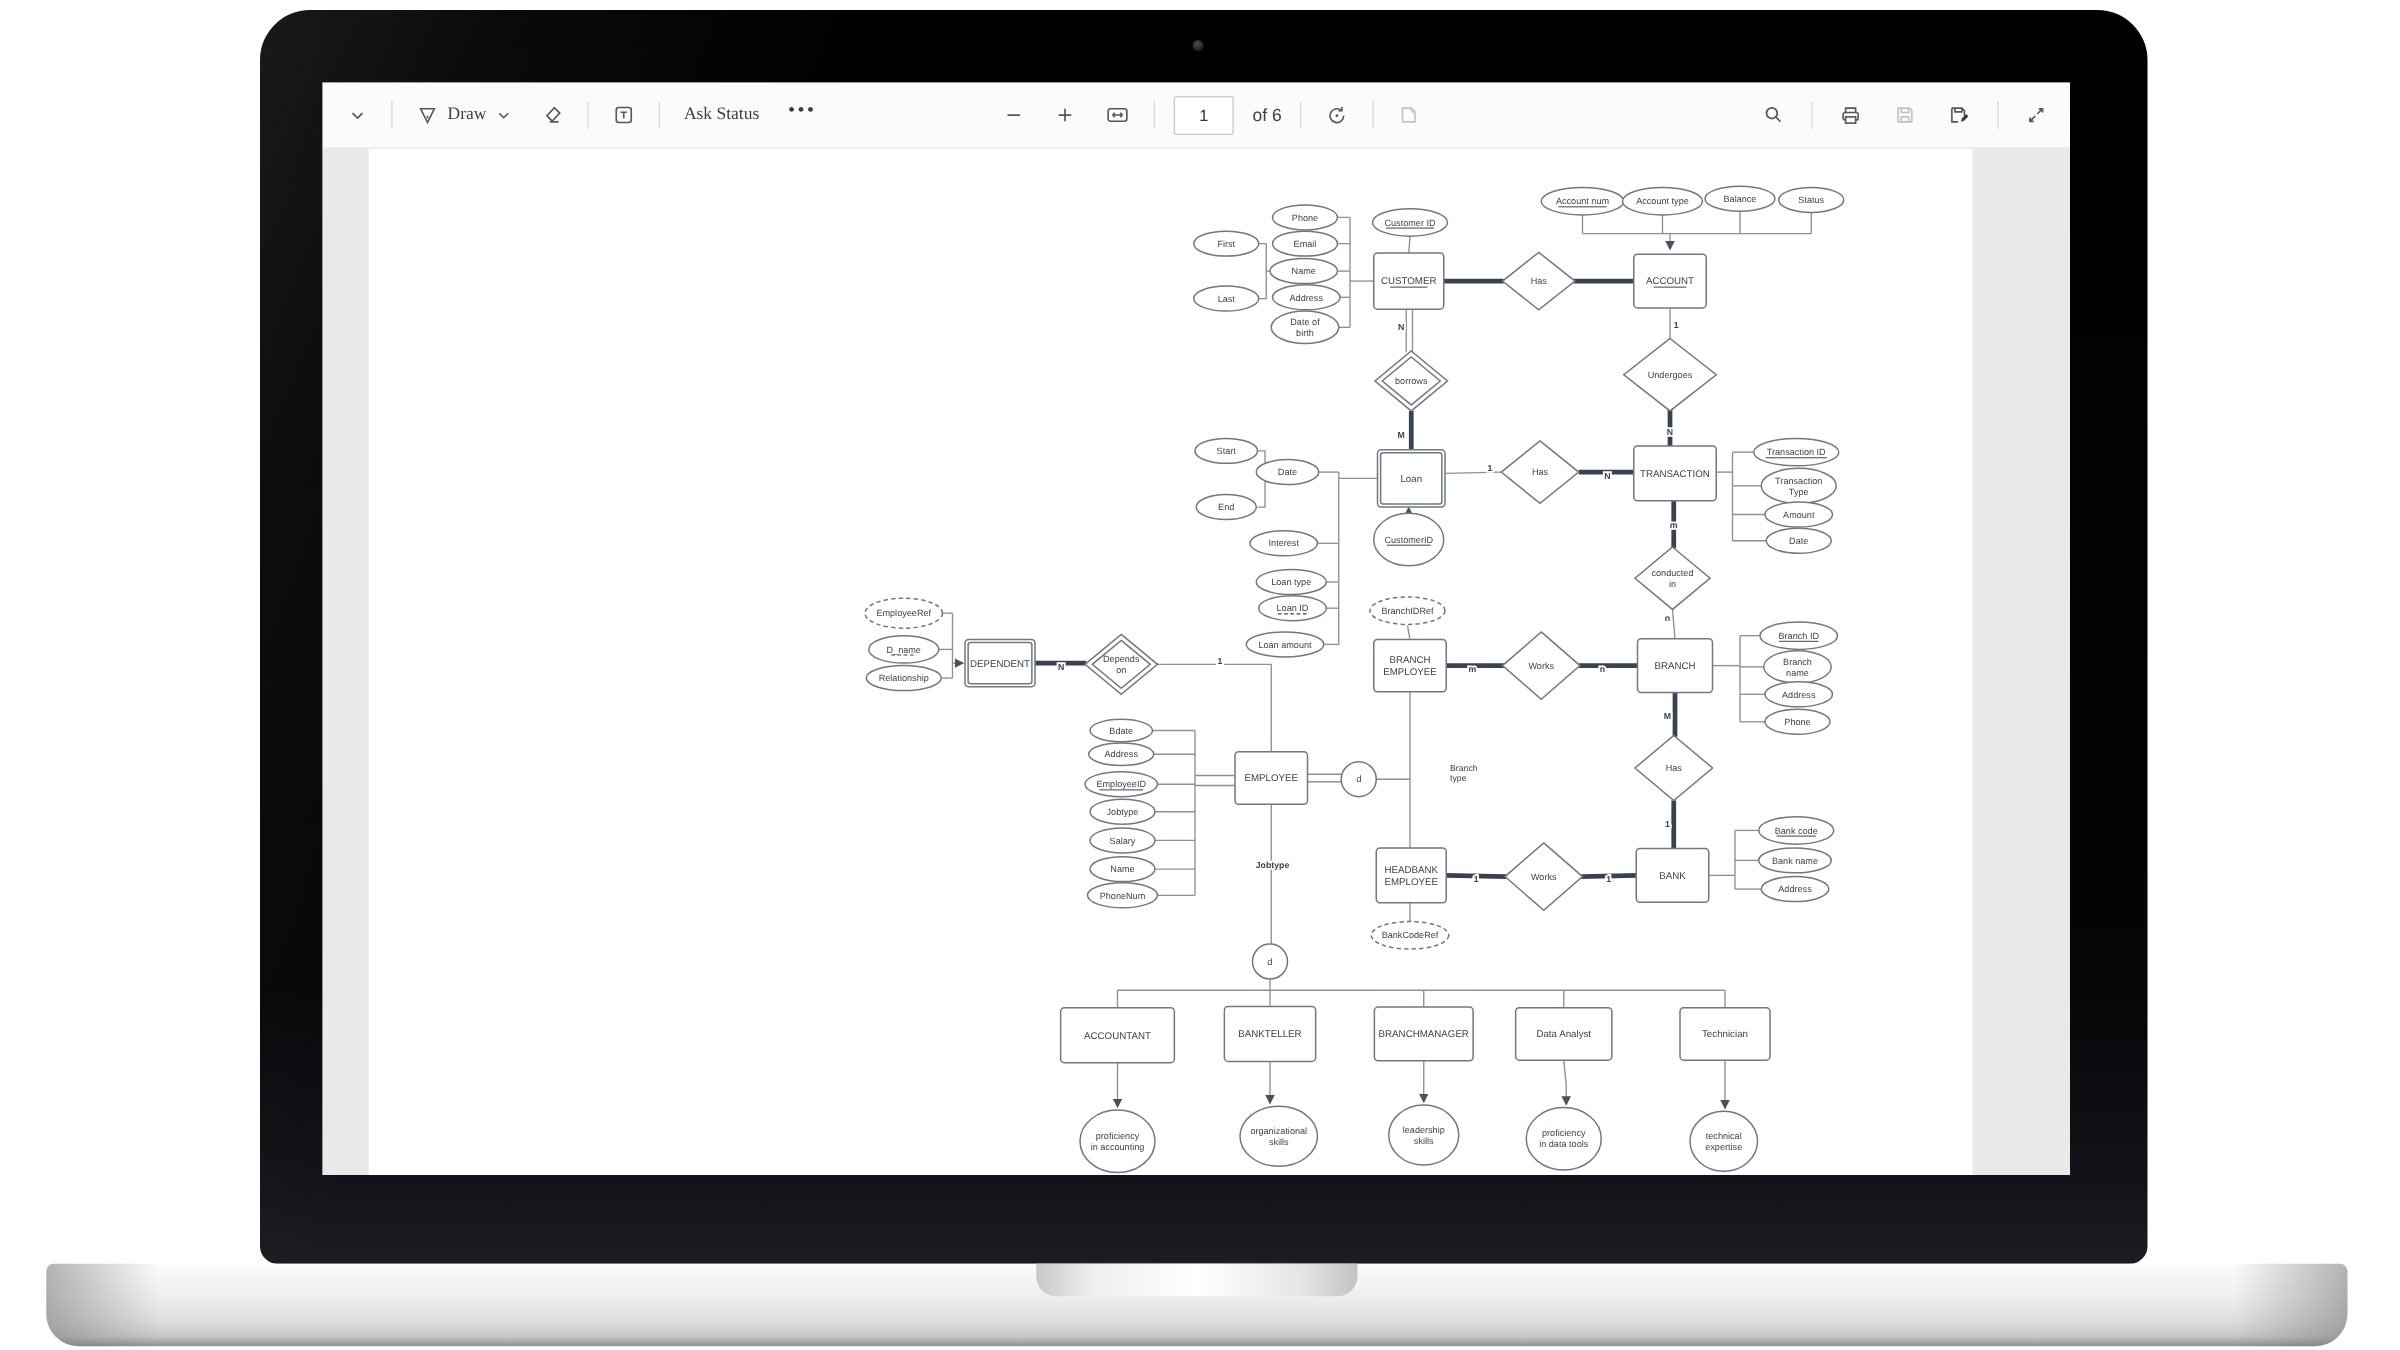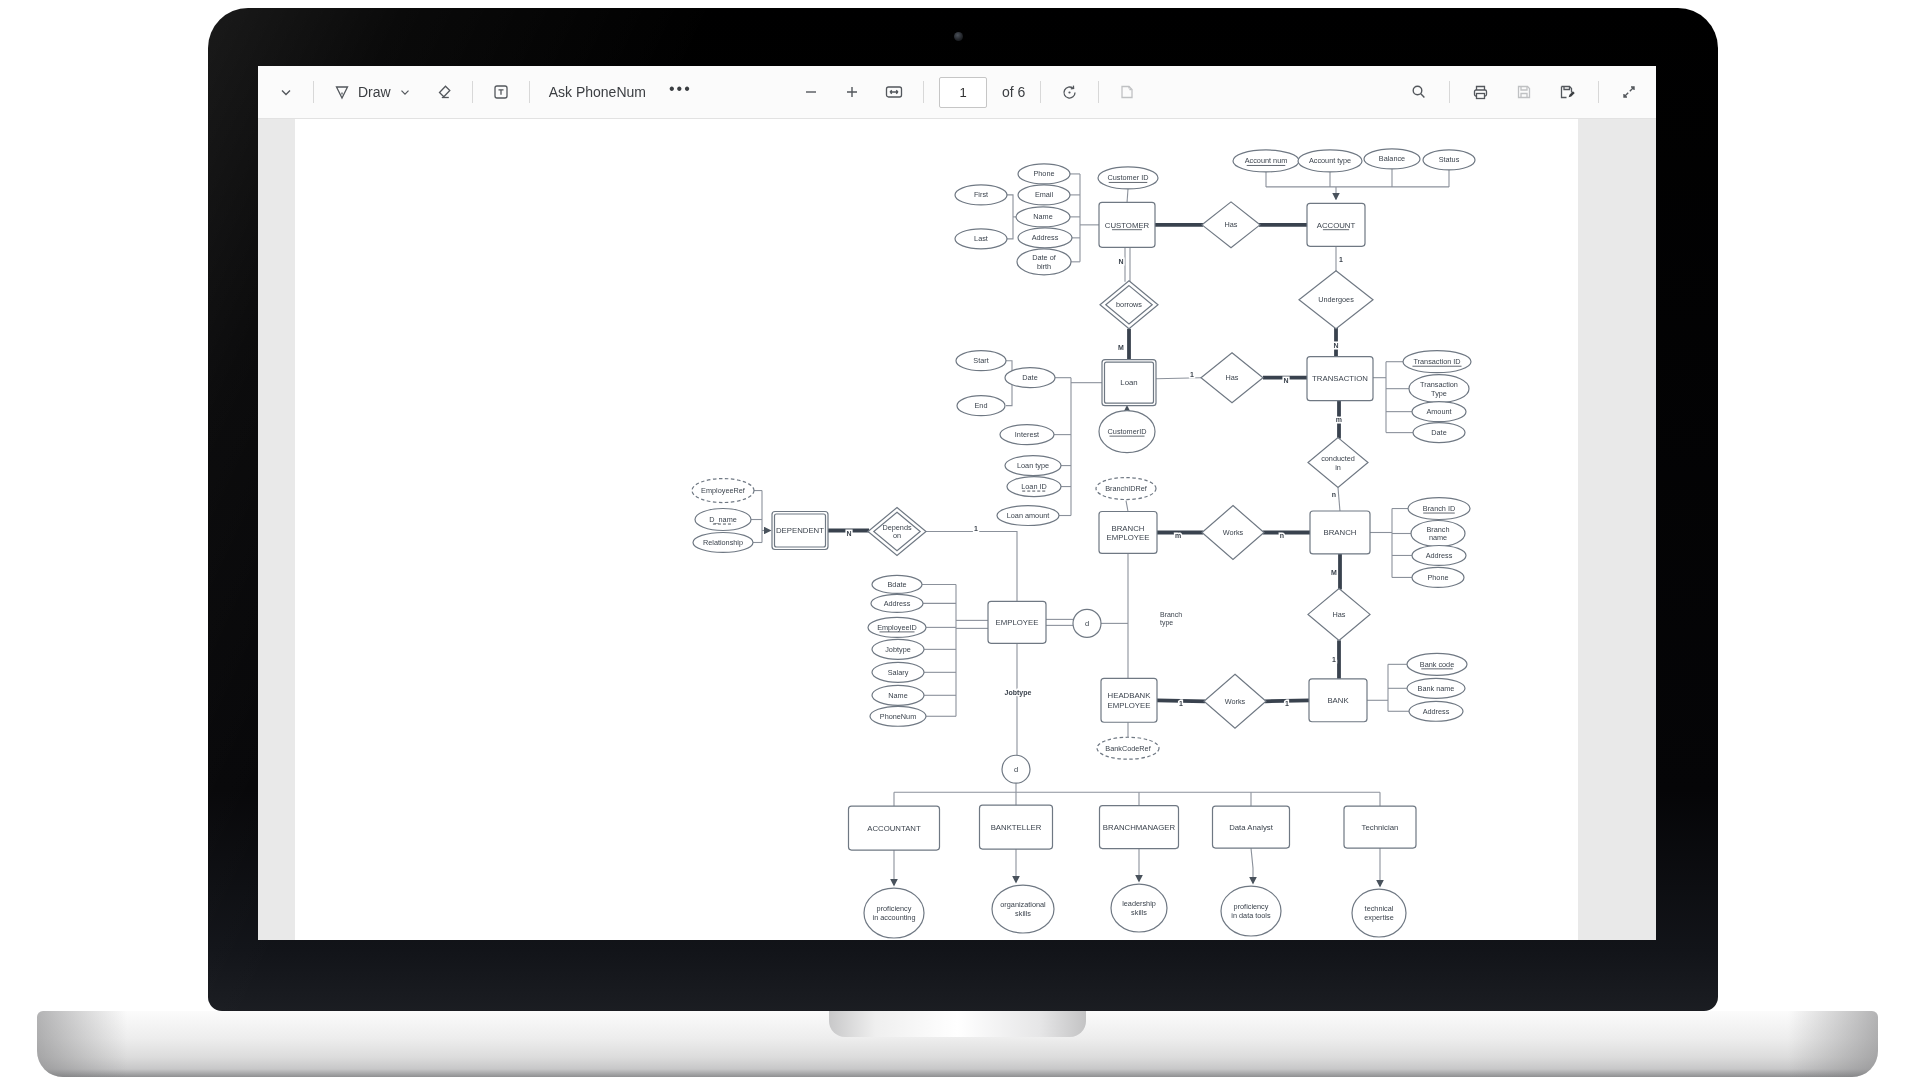--- a/index.html
+++ b/index.html
@@ -22,21 +22,21 @@
   .base .edgeL{left:0;background:linear-gradient(90deg,rgba(120,120,122,.55),rgba(120,120,122,0));border-radius:6px 0 0 26px;}
   .base .edgeR{right:0;background:linear-gradient(270deg,rgba(120,120,122,.55),rgba(120,120,122,0));border-radius:0 6px 26px 0;}
   .notch{position:absolute;left:792px;top:0;width:257px;height:26px;
     background:linear-gradient(90deg,#c8c8c9 0%,#efefef 18%,#ffffff 50%,#e6e6e7 82%,#c3c3c4 100%);
     border-radius:0 0 16px 16px;}
 
   
   .toolbar{position:absolute;left:0;top:0;width:100%;height:52px;background:#fbfbfb;
     border-bottom:1px solid #e2e2e2;color:#474b50;}
   .tgroup{position:absolute;top:0;height:52px;display:flex;align-items:center;}
-  .tg-left{left:16px;gap:15px;}
+  .tg-left{left:16px;gap:15px;font-family:Liberation Serif, serif;}
   .tg-center{left:540px;gap:15px;}
   .tg-right{right:14px;gap:17px;}
   .tbtn{display:flex;align-items:center;gap:7px;cursor:pointer;border-radius:4px;padding:4px;}
   .tbtn svg{display:block;}
   .tlabel{font-size:14px;color:#3b3e42;}
   .sep{width:1px;height:22px;background:#d8d8d8;}
   .pagebox{width:46px;height:29px;background:#fff;border:1px solid #c6c6c6;border-radius:2px;
     display:flex;align-items:center;justify-content:center;font-size:13px;color:#333;}
   .dim{opacity:.35;}
   .dots{font-size:16px;letter-spacing:2px;color:#3b3e42;padding-bottom:6px;}
@@ -100,21 +100,21 @@
         <div class="tbtn">
           <span>
             <svg width="18" height="18" viewBox="0 0 18 18" fill="none" stroke="#53575c" stroke-width="1.3">
                 <rect x="3" y="3" width="12" height="12" rx="2"></rect>
                 <path d="M6.5 6.8h5M9 6.8v5"></path>
               </svg>
           </span>
         </div>
         <div class="sep"></div>
         <div class="tbtn">
-          <span class="tlabel">Ask PhoneNum</span>
+          <span class="tlabel">Ask Status</span>
         </div>
         <div class="tbtn">
           <span class="dots">•••</span>
         </div>
       </div>
 
       <div class="tgroup tg-center">
         <div class="tbtn">
           <span>
             <svg width="18" height="18" viewBox="0 0 18 18" fill="none" stroke="#53575c" stroke-width="1.4">

